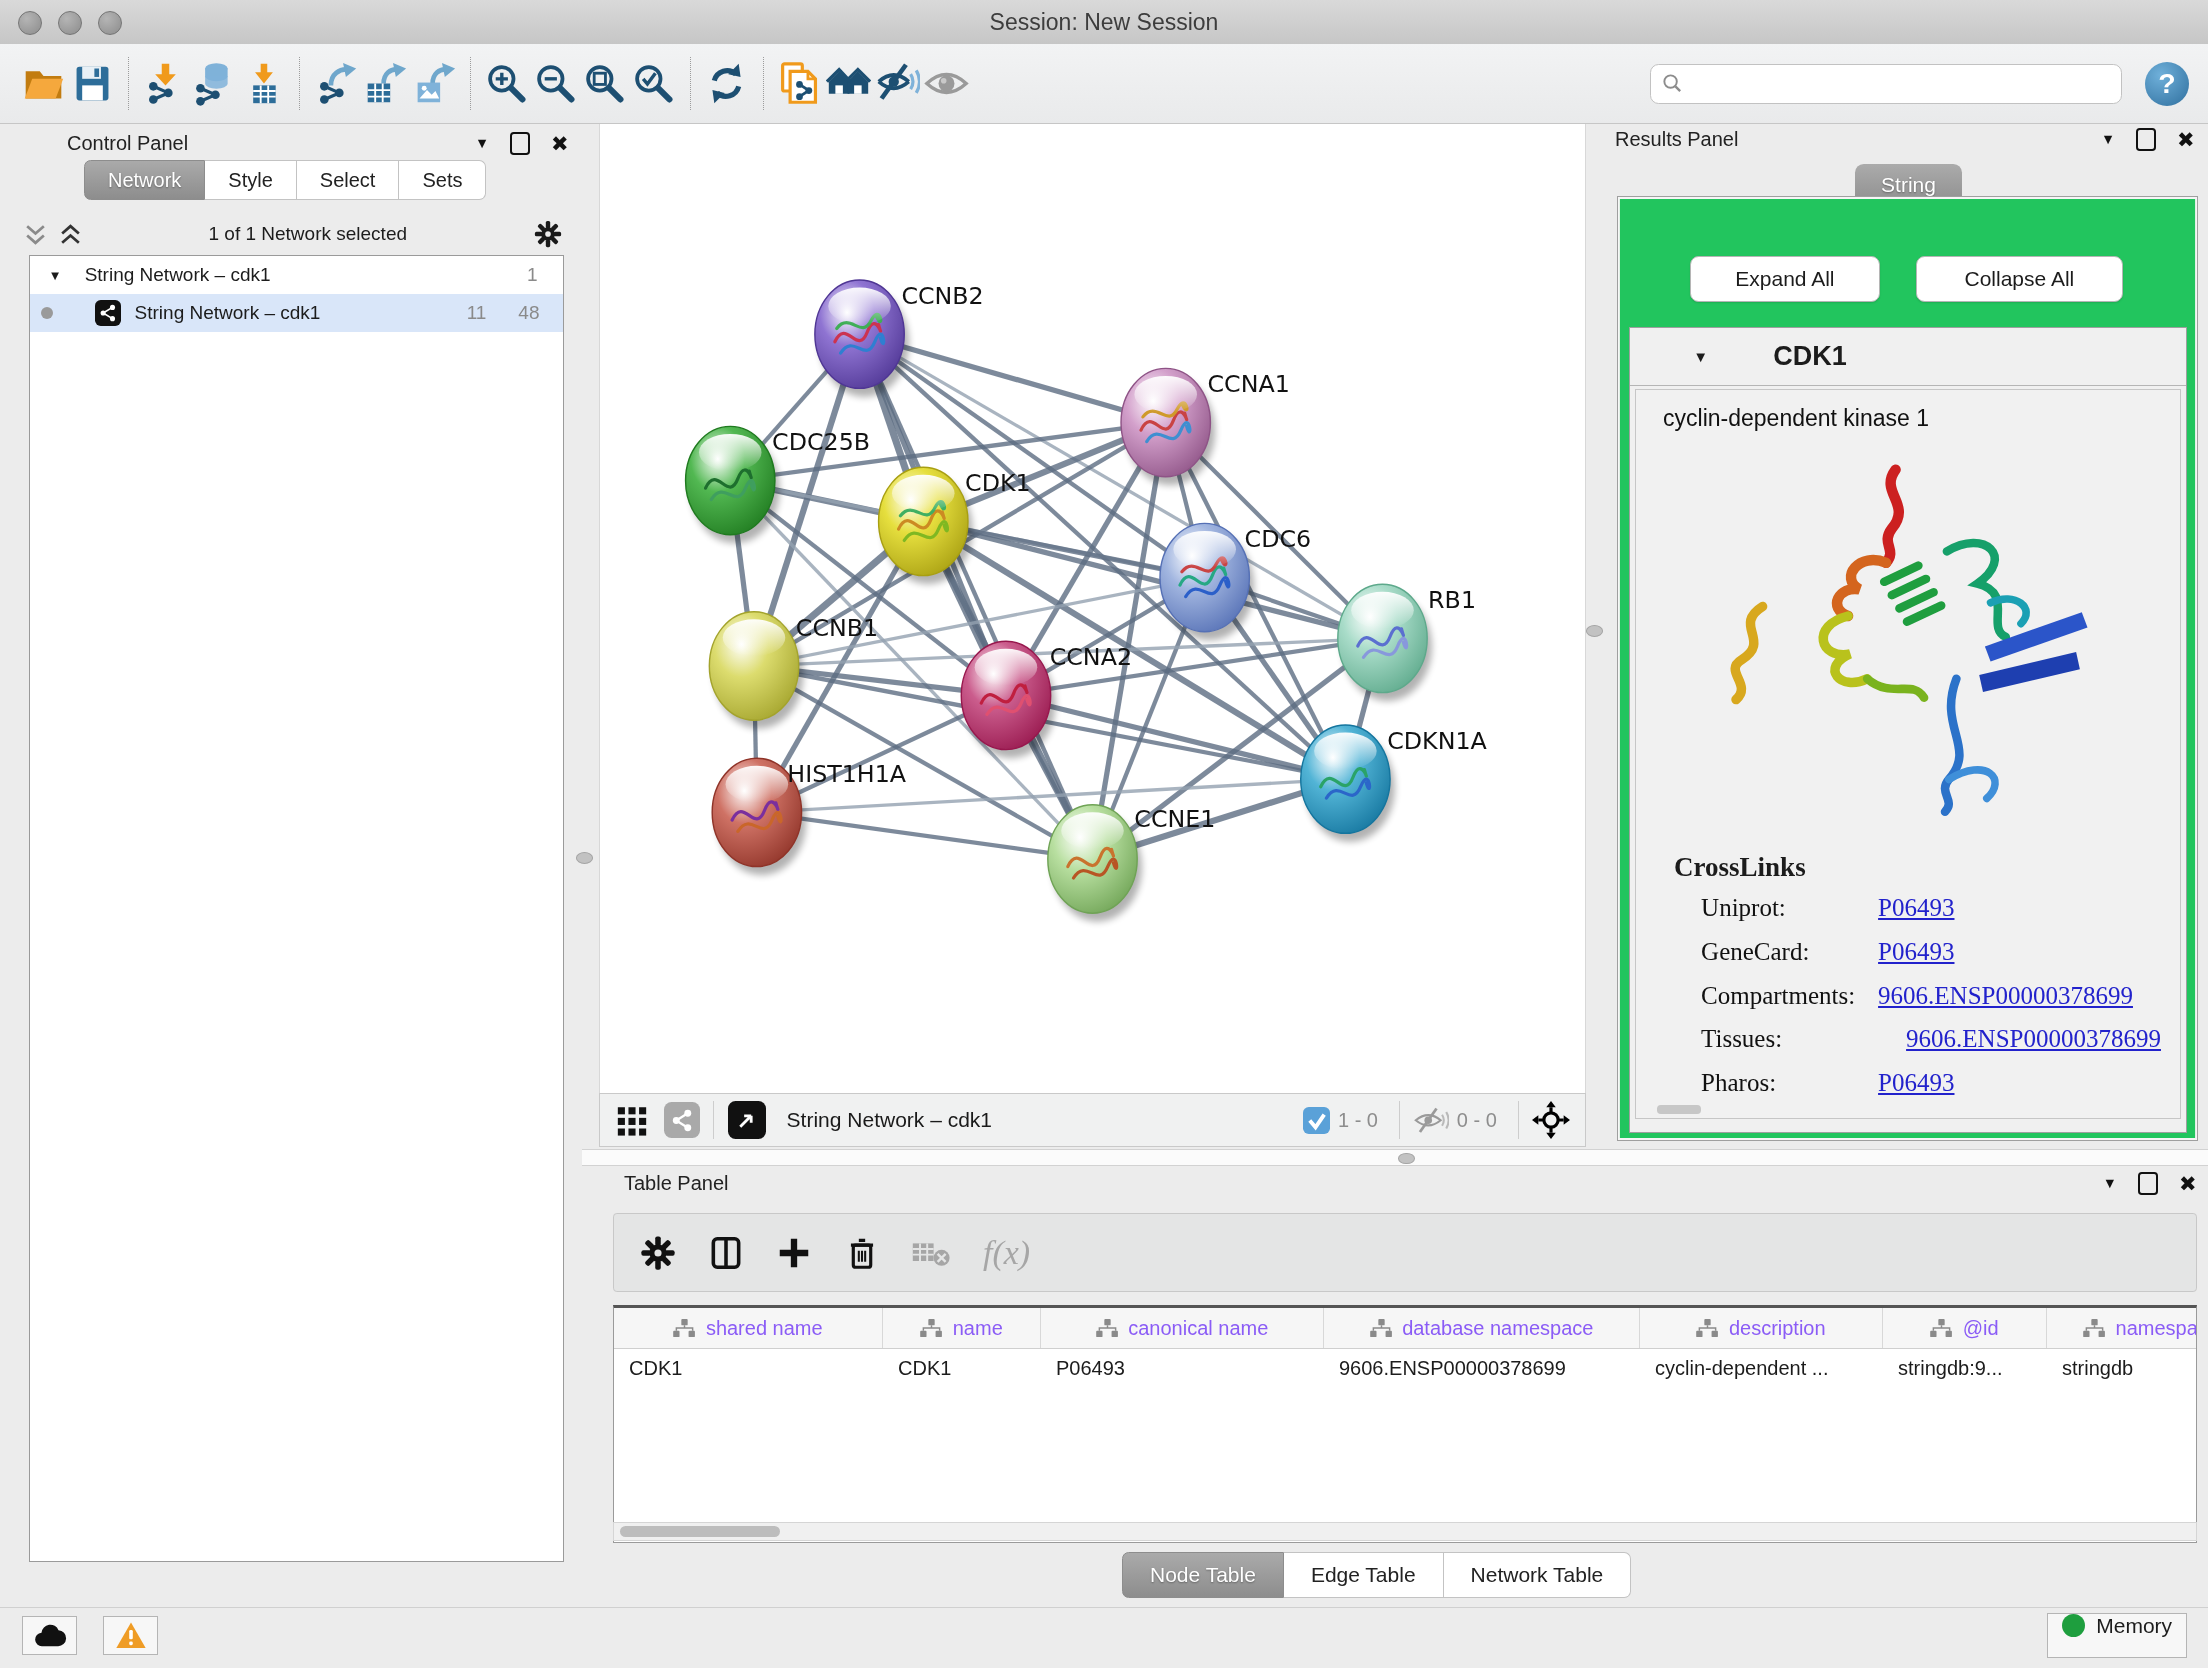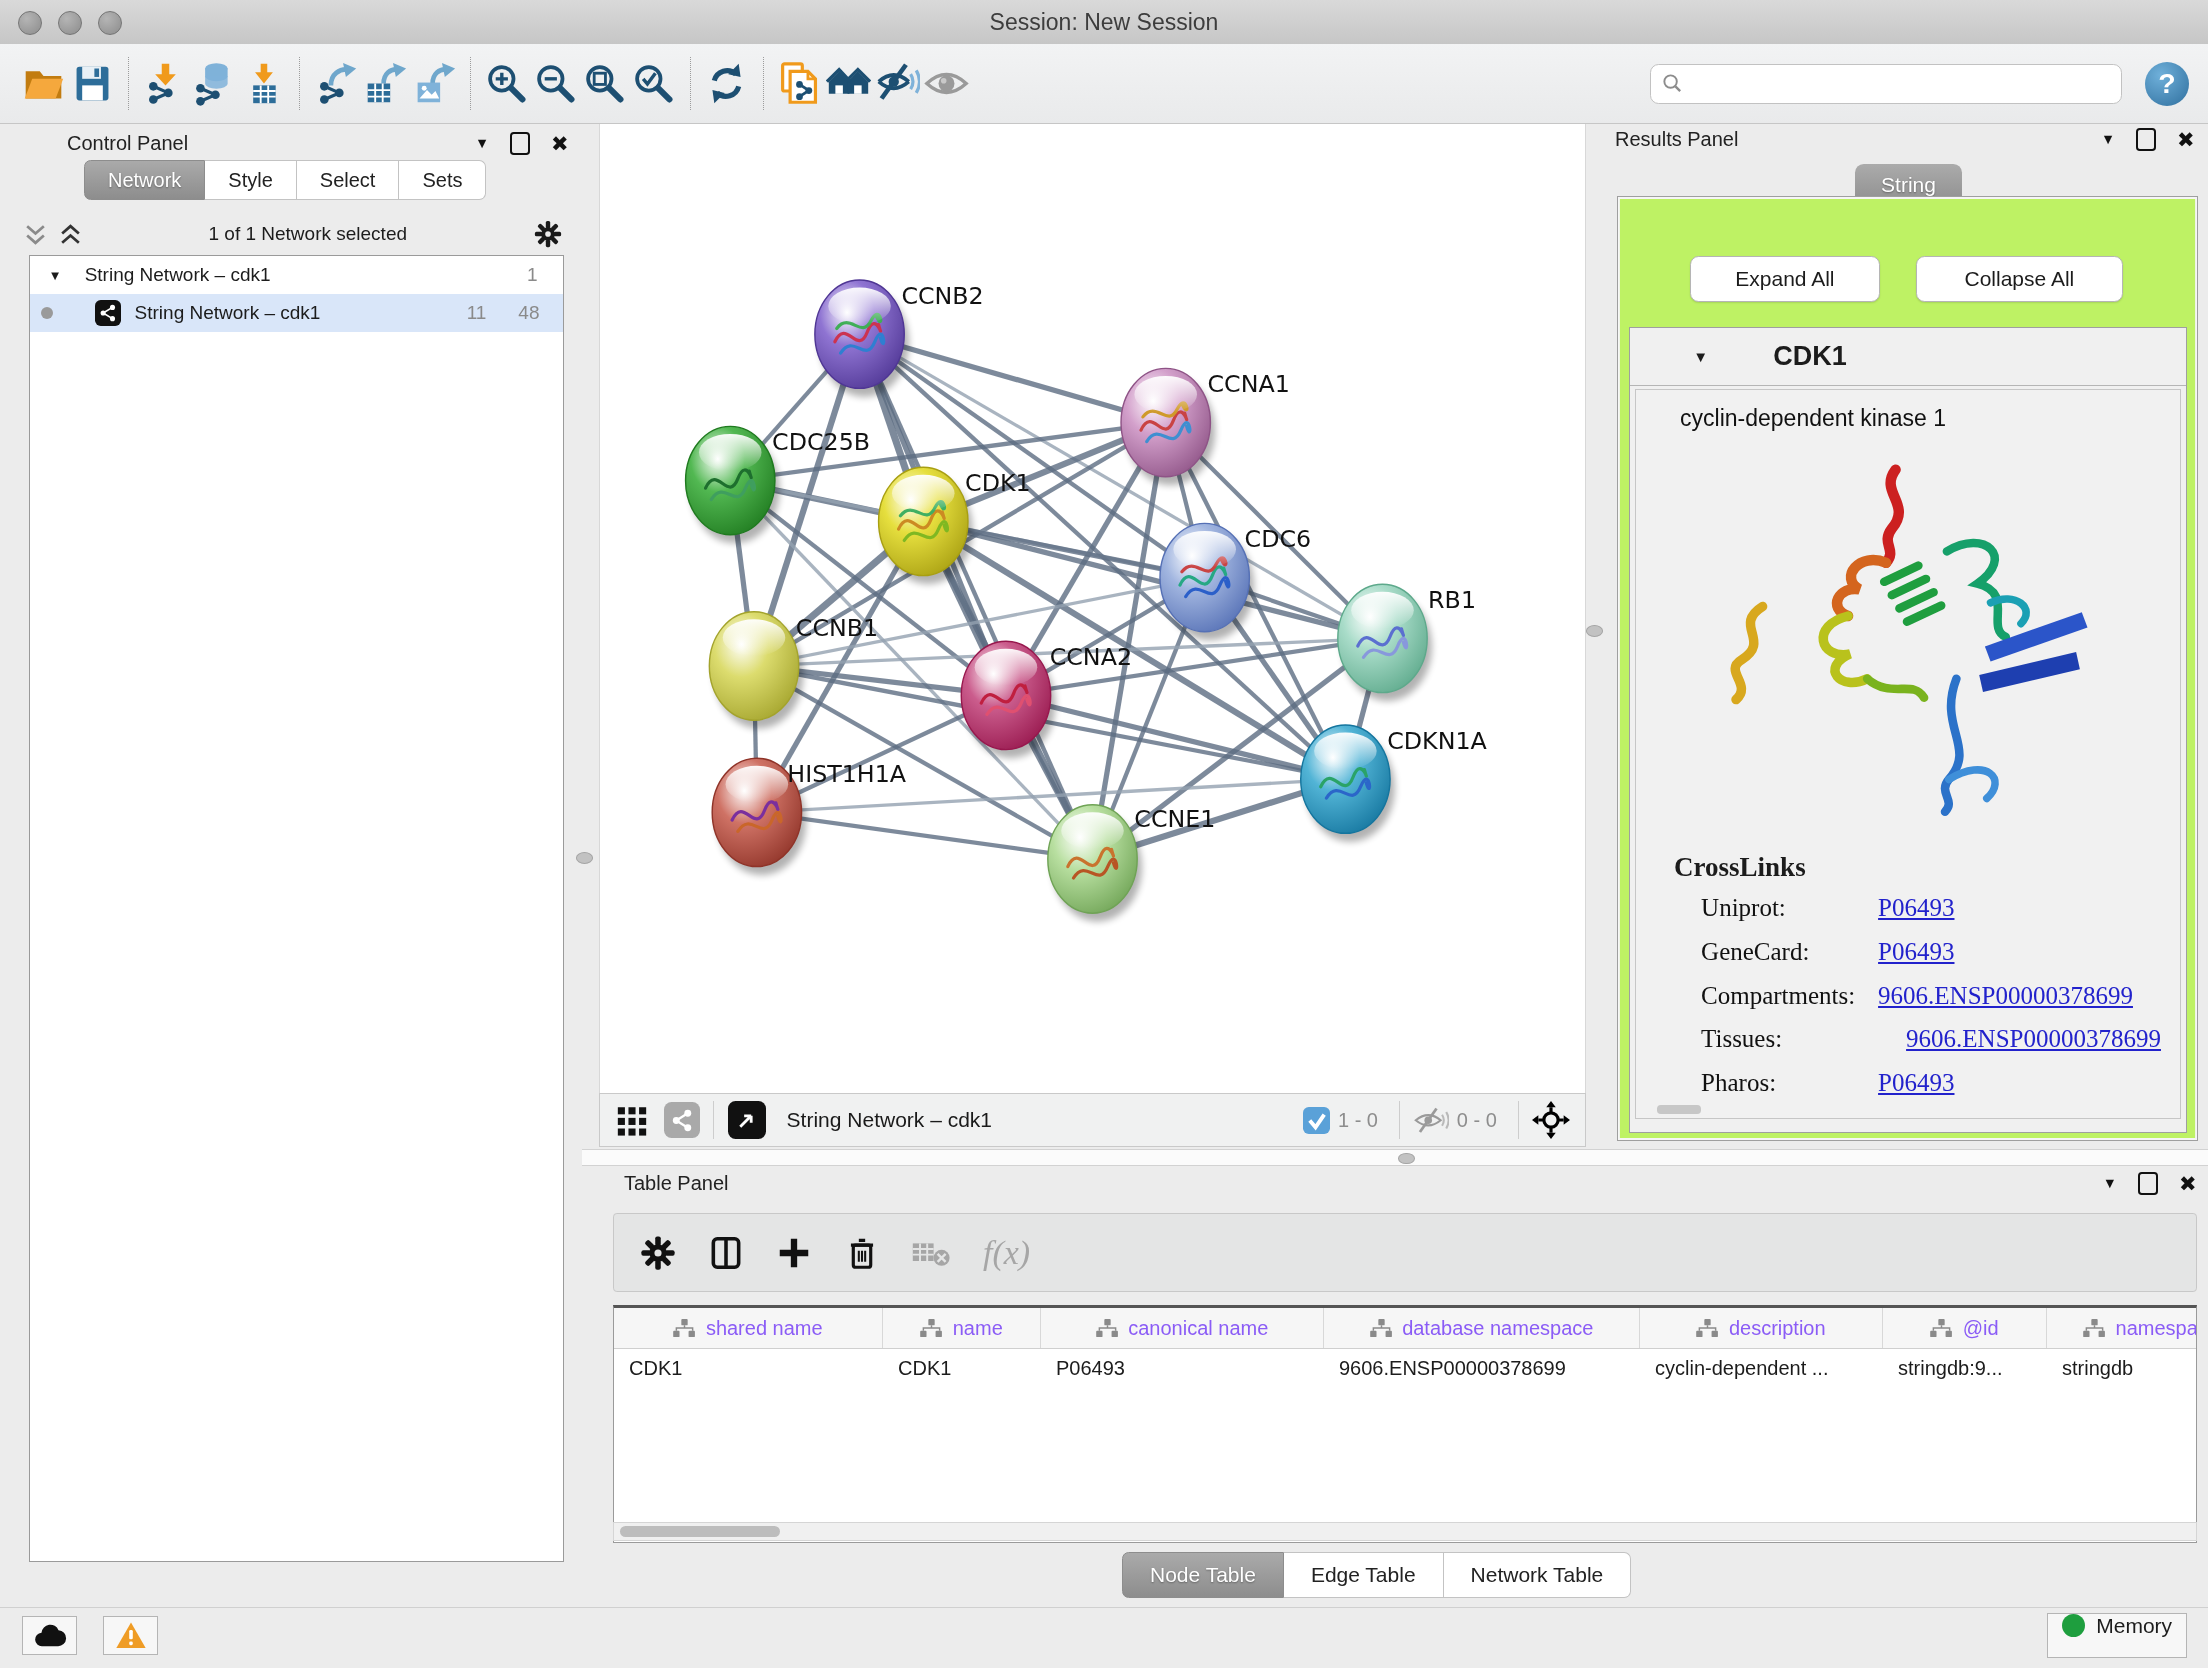--- a/index.html
+++ b/index.html
@@ -60,31 +60,31 @@
   .blackchip{width:38px;height:38px;border-radius:7.6px;background:#111;display:flex;align-items:center;justify-content:center;}
   #net-title{font-size:21px;margin-left:21px;color:#1a1a1a;}
   .ntcount{font-size:20px;color:#8d8d8d;margin:0 7.6px;}
   .handle{position:absolute;width:15px;height:9.5px;border-radius:50%;background:#c2c2c2;border:1px solid #a5a5a5;}
   
   #results-panel{position:absolute;left:1614px;top:124px;width:594px;height:1027px;}
   #rp-head{position:absolute;left:1px;top:3.8px;right:13.3px;display:flex;align-items:center;}
   #rp-tab{position:absolute;left:241px;top:40px;width:107px;height:42px;border-radius:8.6px;
     background:linear-gradient(#ababab,#8e8e8e);color:#fff;font-size:21px;display:flex;align-items:center;
     justify-content:center;text-shadow:0 1px 1.9px rgba(0,0,0,.35);}
-  #rp-outer{position:absolute;left:2.9px;top:72px;width:581px;height:945px;background:#bef264;
+  #rp-outer{position:absolute;left:2.9px;top:72px;width:581px;height:945px;background:#22c55e;
     border:1px solid #9f9f9f;box-shadow:inset 0 0 0 1.9px #f6f6f6;box-sizing:border-box;}
   .rp-btn{position:absolute;top:59px;height:44px;background:#fff;border:1px solid #b5b5b5;border-radius:8.6px;
     font-size:21px;display:flex;align-items:center;justify-content:center;box-shadow:0 1px 1.9px rgba(0,0,0,.12);}
   #rp-inner{position:absolute;left:11.4px;top:130px;width:558px;height:806px;background:#f0f0f0;
     border:1.9px solid #9f9f9f;box-sizing:border-box;}
   #rp-gene-row{position:absolute;left:0;top:0;right:0;height:57px;border-bottom:1.9px solid #b5b5b5;
     display:flex;align-items:center;}
   #rp-gene{font-size:27px;font-weight:bold;margin-left:65px;}
   #rp-body{position:absolute;left:4.8px;top:61px;right:4.8px;bottom:13.3px;background:#f1f1f1;border:1px solid #c6c6c6;}
-  #rp-desc{position:absolute;left:44px;top:15px;font-size:23px;color:#111;}
+  #rp-desc{position:absolute;left:27px;top:15px;font-size:23px;color:#111;}
   #protein{position:absolute;left:52px;top:55px;}
   .serif{font-family:"Liberation Serif","DejaVu Serif",serif;}
   #xl-head{position:absolute;left:38px;top:462px;font-size:27px;font-weight:bold;}
   .xl-row{position:absolute;left:65px;font-size:25px;display:flex;}
   .xl-label{width:177px;color:#111;}
   .xl-link{color:#2222cc;text-decoration:underline;}
   #rp-scroll{position:absolute;left:21px;bottom:3.8px;width:44px;height:8.6px;background:#c7c7c7;border-radius:3.8px;}
   
   #splitter{position:absolute;left:582px;top:1149px;width:1626px;height:17px;background:#fbfbfb;
     border-top:1px solid #d2d2d2;border-bottom:1px solid #d2d2d2;box-sizing:border-box;}

